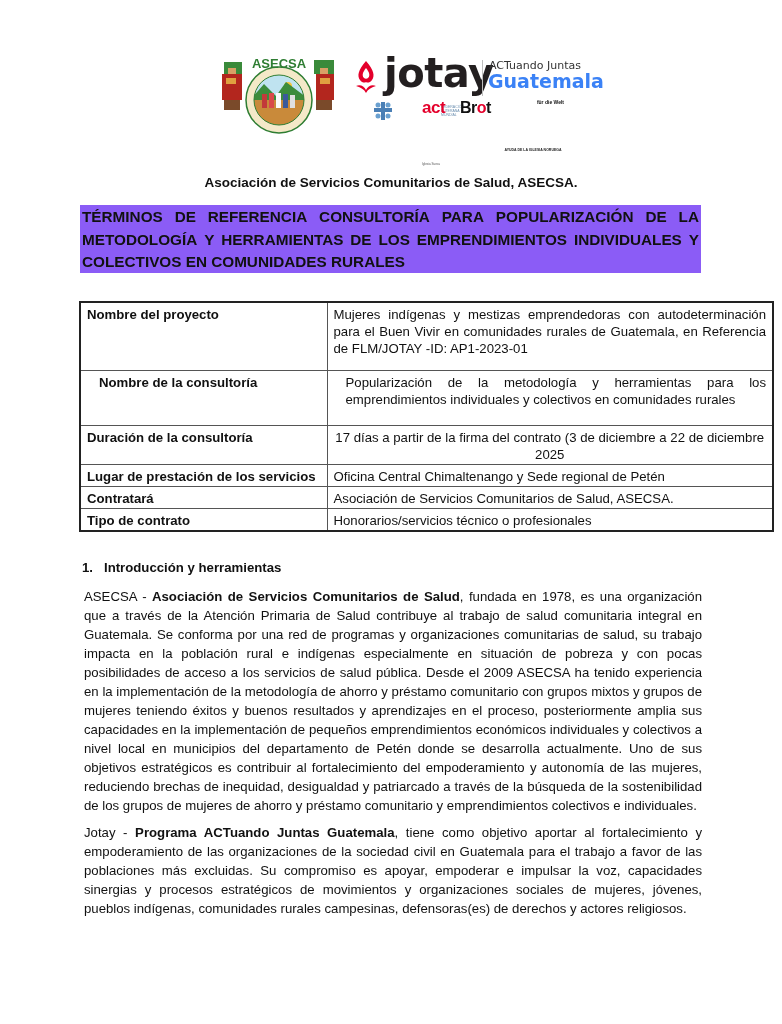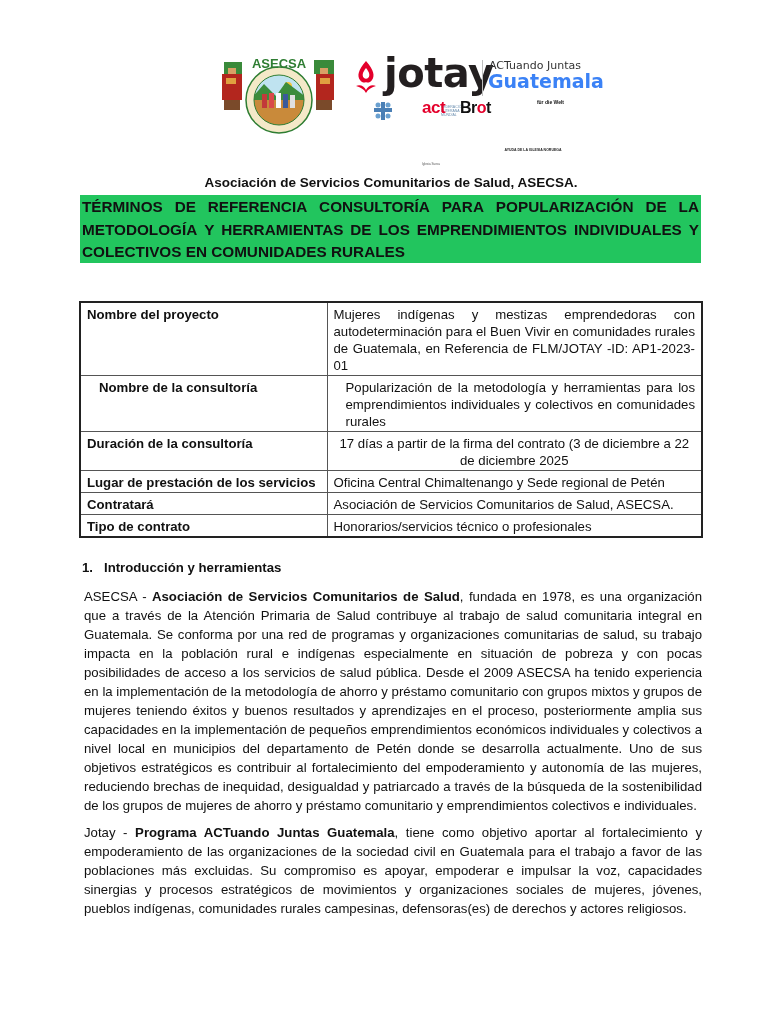--- a/index.html
+++ b/index.html
@@ -28,26 +28,26 @@
     .p-brot .big span { color: #e4002b; }
     .p-brot .small { font-size: 5px; font-weight: 700; color: #111; line-height: 5px; }
     .p-nca { left: 126px; flex-direction: column; align-items: center; width: 66px; }
     .p-nca .circ { width: 9px; height: 9px; border-radius: 50%; background: #6b2c6f; margin-bottom: 2px; }
     .p-nca .small { font-size: 3.5px; font-weight: 700; color: #222; white-space: nowrap; }
 
     
     .org-line { position: absolute; top: 175px; left: 0; width: 782px; text-align: center; font-size: 13.5px; font-weight: 700; color: #111; }
 
     
-    .title-block { position: absolute; top: 195px; left: 80px; width: 621px; height: 68px; background: #22c55e; padding: 1px 2px 0 2px; }
+    .title-block { position: absolute; top: 205px; left: 80px; width: 621px; height: 68px; background: #8b5cf6; padding: 1px 2px 0 2px; }
     .title-line { font-size: 15.3px; font-weight: 700; line-height: 22.5px; color: #111; text-align: justify; text-align-last: justify; white-space: nowrap; display: flex; justify-content: space-between; }
     .title-line.last { justify-content: flex-start; gap: 6px; }
 
     
-    .info-table { position: absolute; top: 301px; left: 79px; width: 624px; border: 2px solid #222; border-collapse: collapse; }
+    .info-table { position: absolute; top: 301px; left: 79px; width: 695px; border: 2px solid #222; border-collapse: collapse; }
     .info-table td { border: 1px solid #555; font-size: 13.2px; line-height: 17px; vertical-align: top; padding: 3px 6px 1px 6px; color: #111; }
     .info-table td.lbl { width: 247px; font-weight: 700; }
     .info-table td.val { text-align: justify; }
     .info-table tr.r0 td { height: 68px; }
     .info-table tr.r1 td { height: 55px; padding-left: 18px; }
     .info-table tr.r2 td { height: 38px; }
     .info-table tr.r3 td, .info-table tr.r4 td, .info-table tr.r5 td { height: 21px; }
 
     
     .section-heading { position: absolute; top: 560px; left: 82px; font-size: 13.2px; font-weight: 700; color: #111; }

